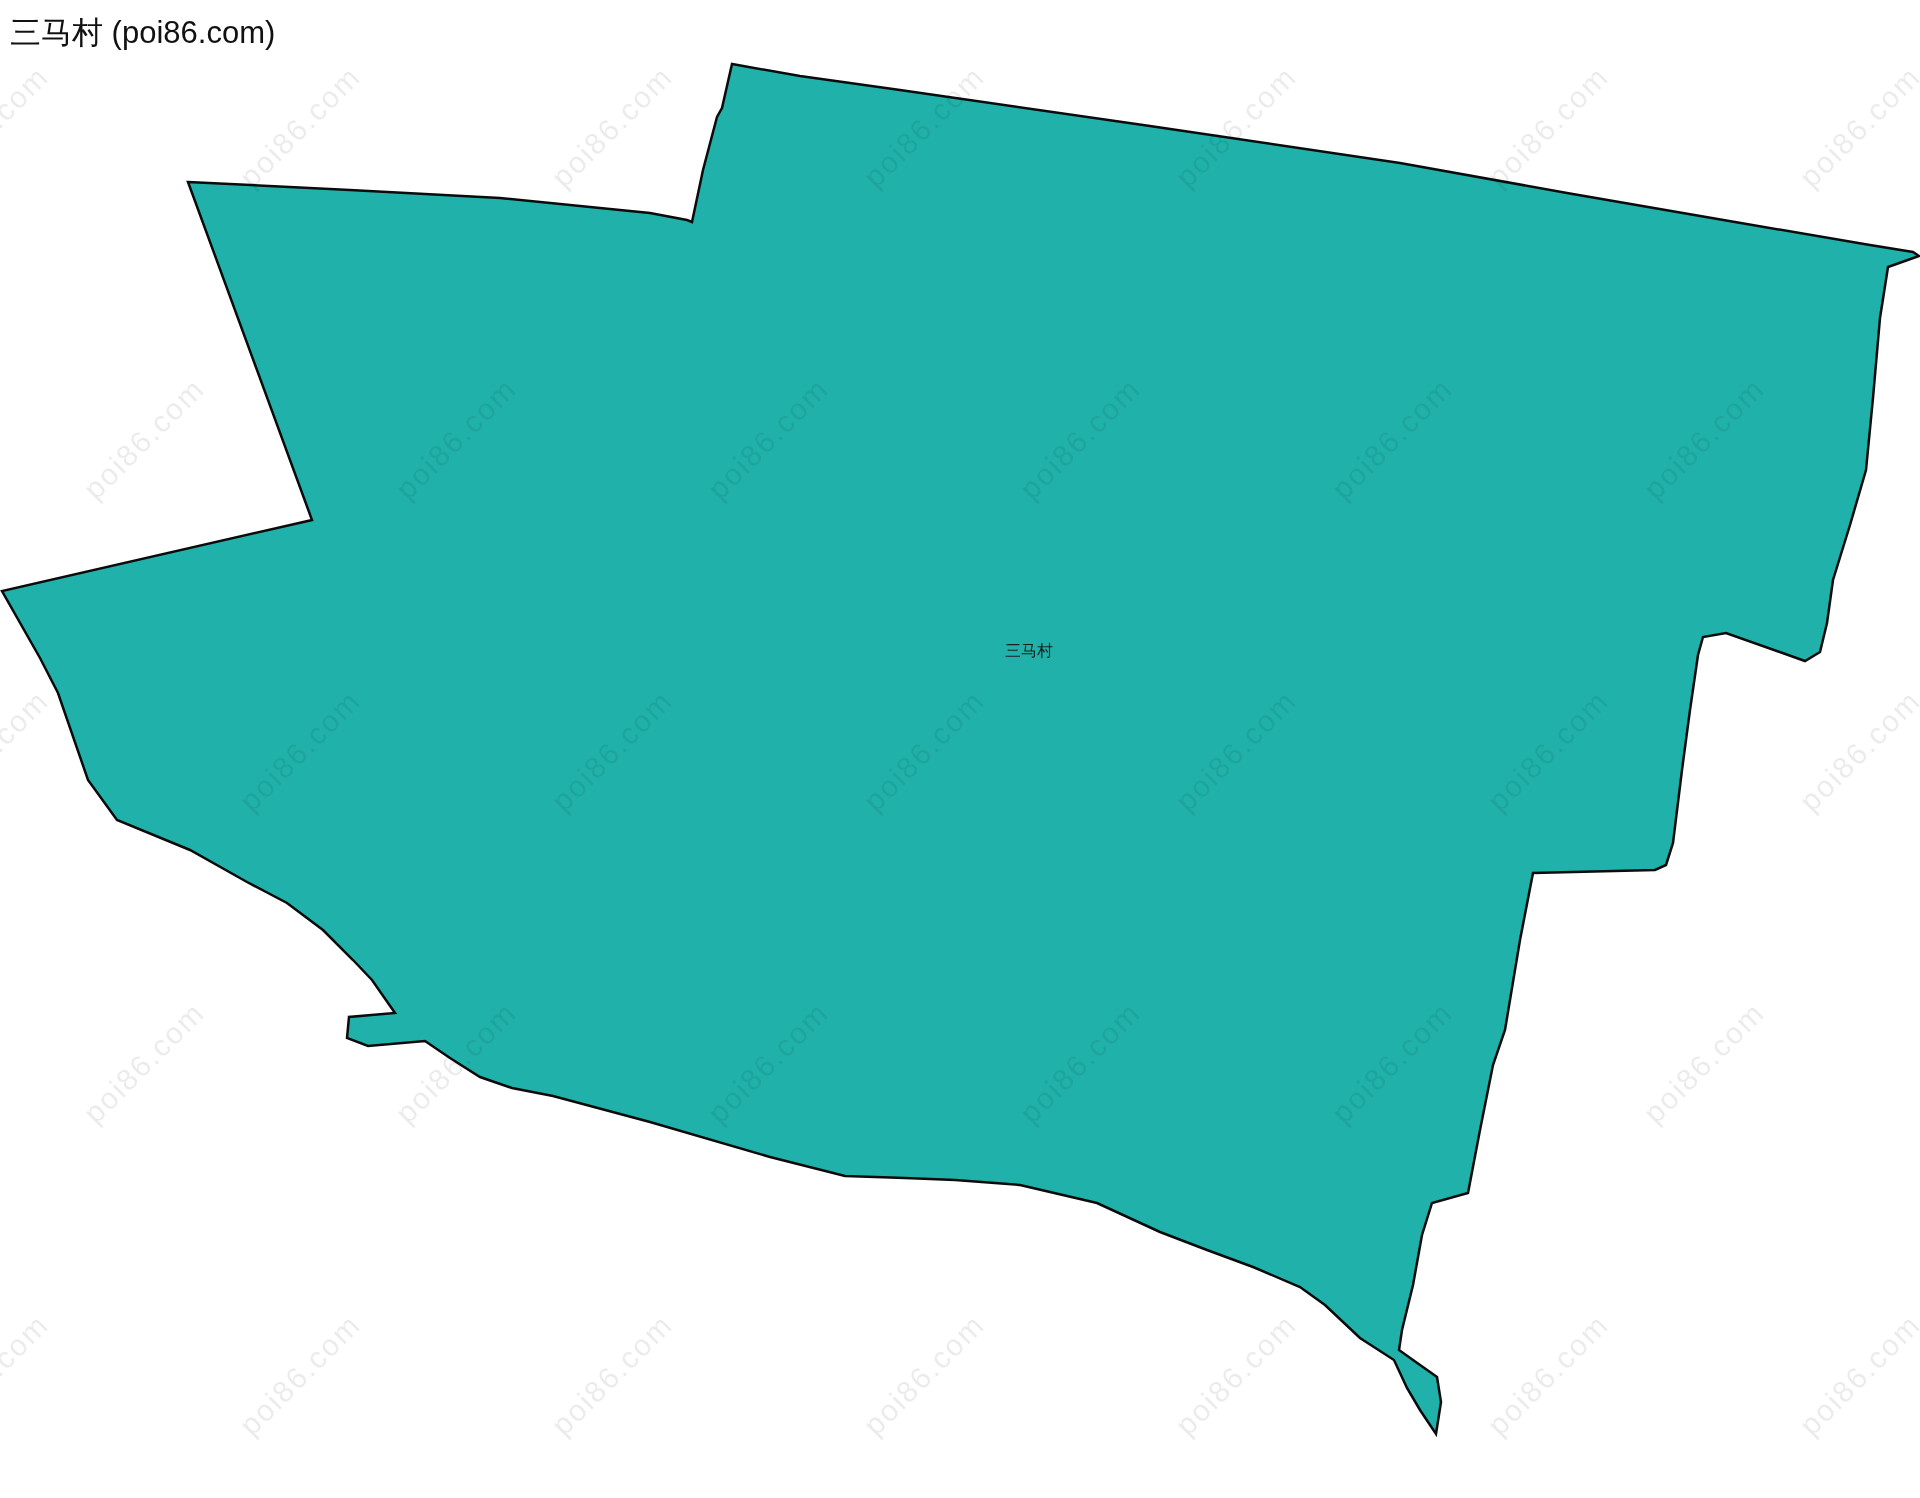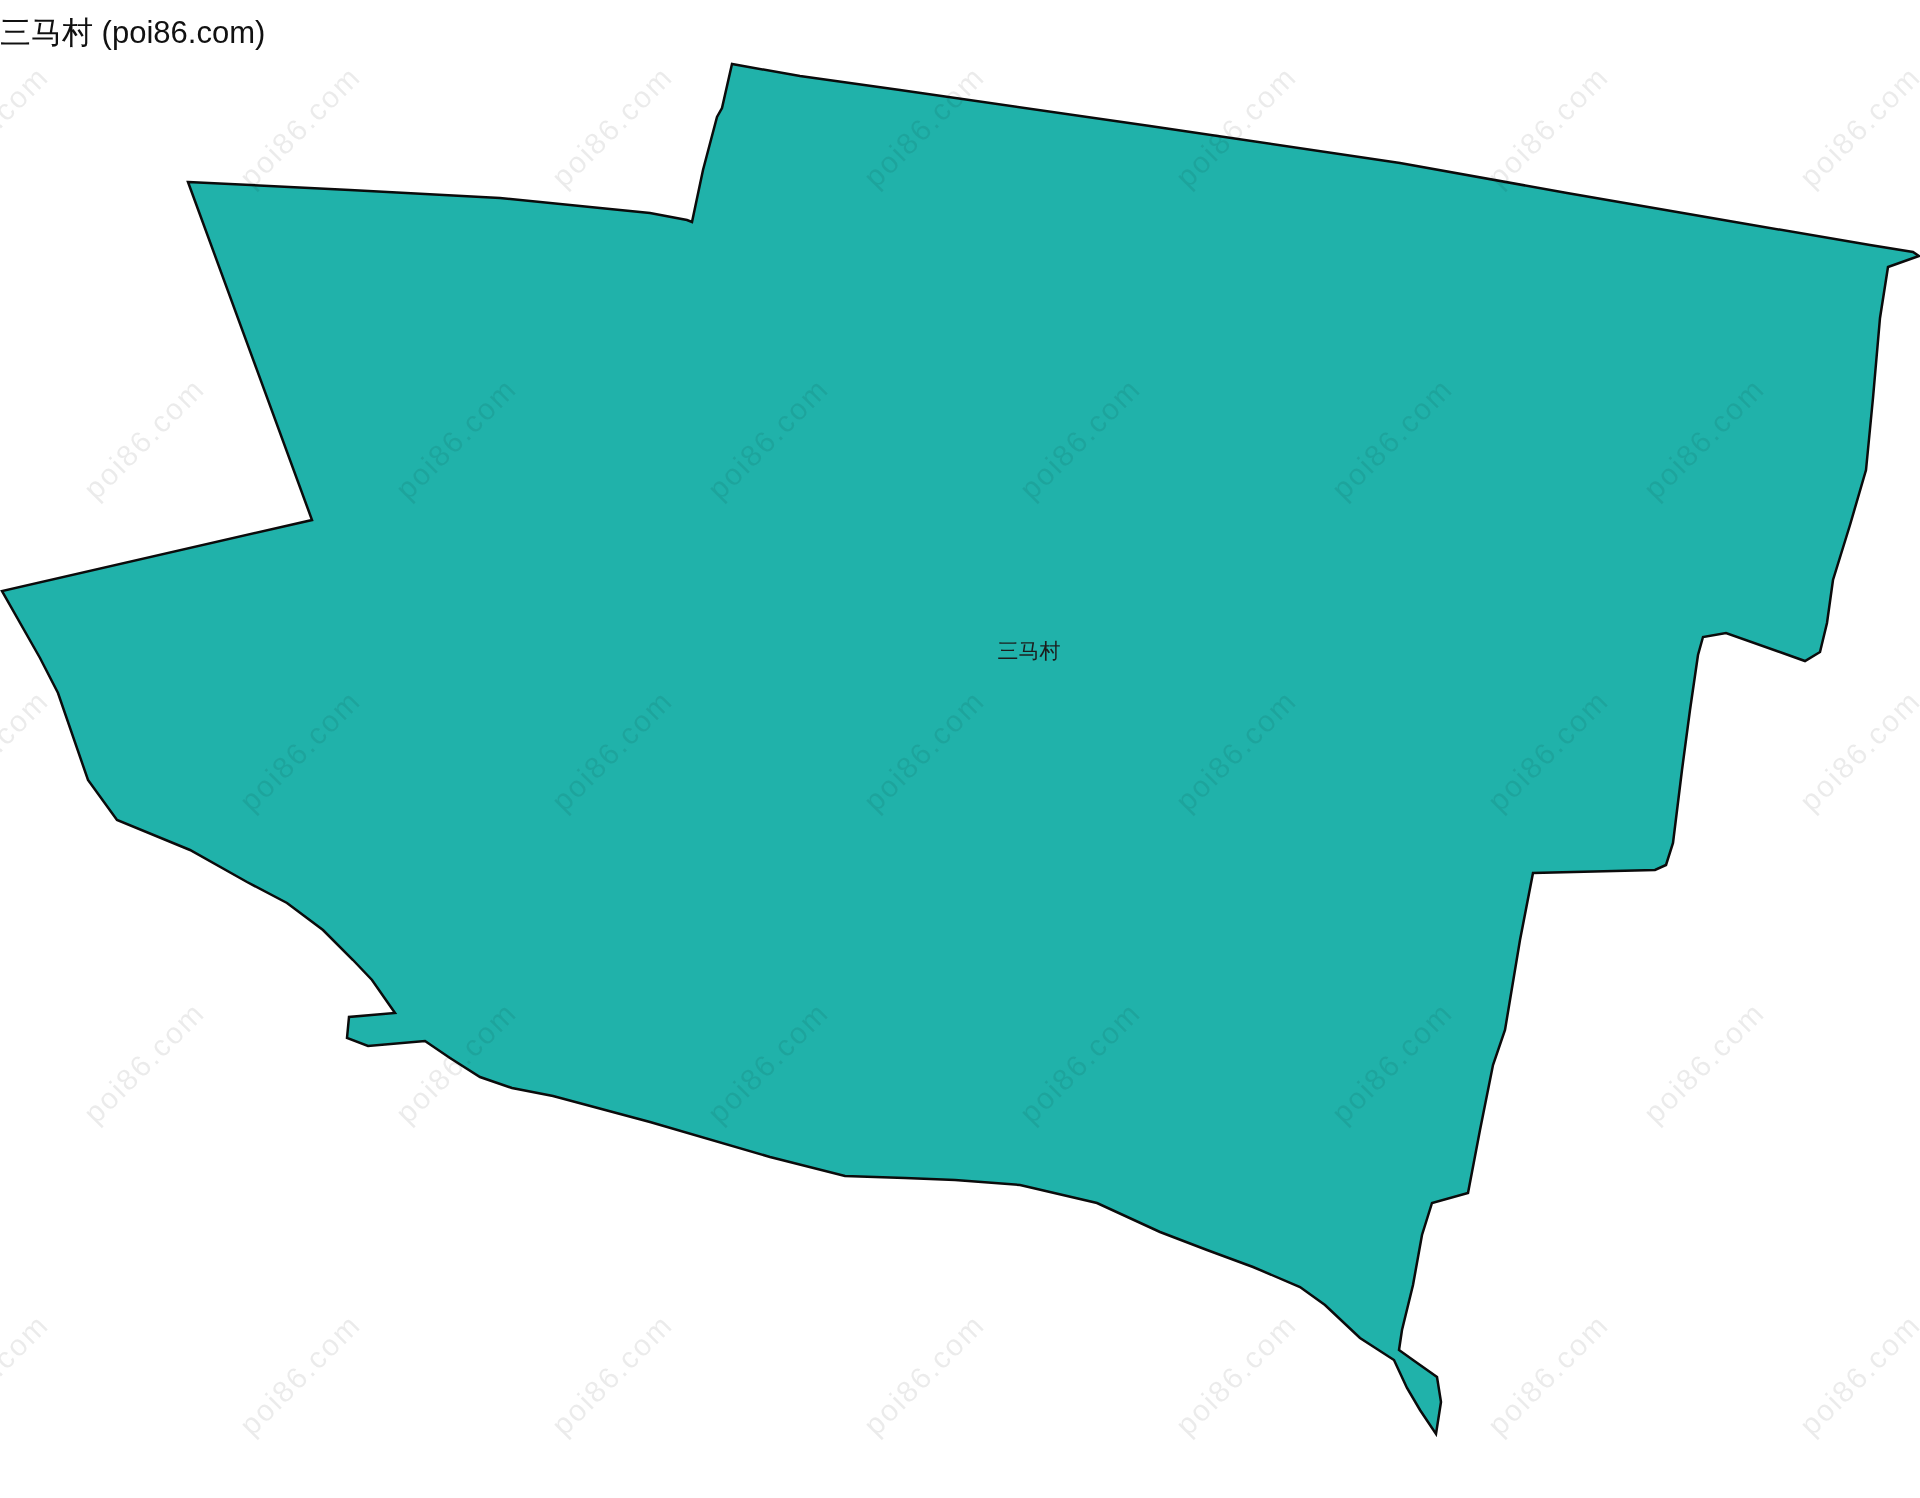--- a/index.html
+++ b/index.html
@@ -35,27 +35,27 @@
     white-space: nowrap;
     transform: rotate(-45deg);
     transform-origin: center center;
     letter-spacing: 2px;
     user-select: none;
   }
   #region-label {
     position: absolute;
     z-index: 3;
     transform: translate(-50%, -50%);
-    font-size: 21px;
+    font-size: 16px;
     color: #1c1c1c;
     white-space: nowrap;
   }
   #page-title {
     position: absolute;
-    left: 0;
+    left: 10px;
     top: 12px;
     z-index: 4;
     font-size: 31px;
     color: #111111;
     white-space: nowrap;
   }
 </style>
 </head>
 <body>
 

